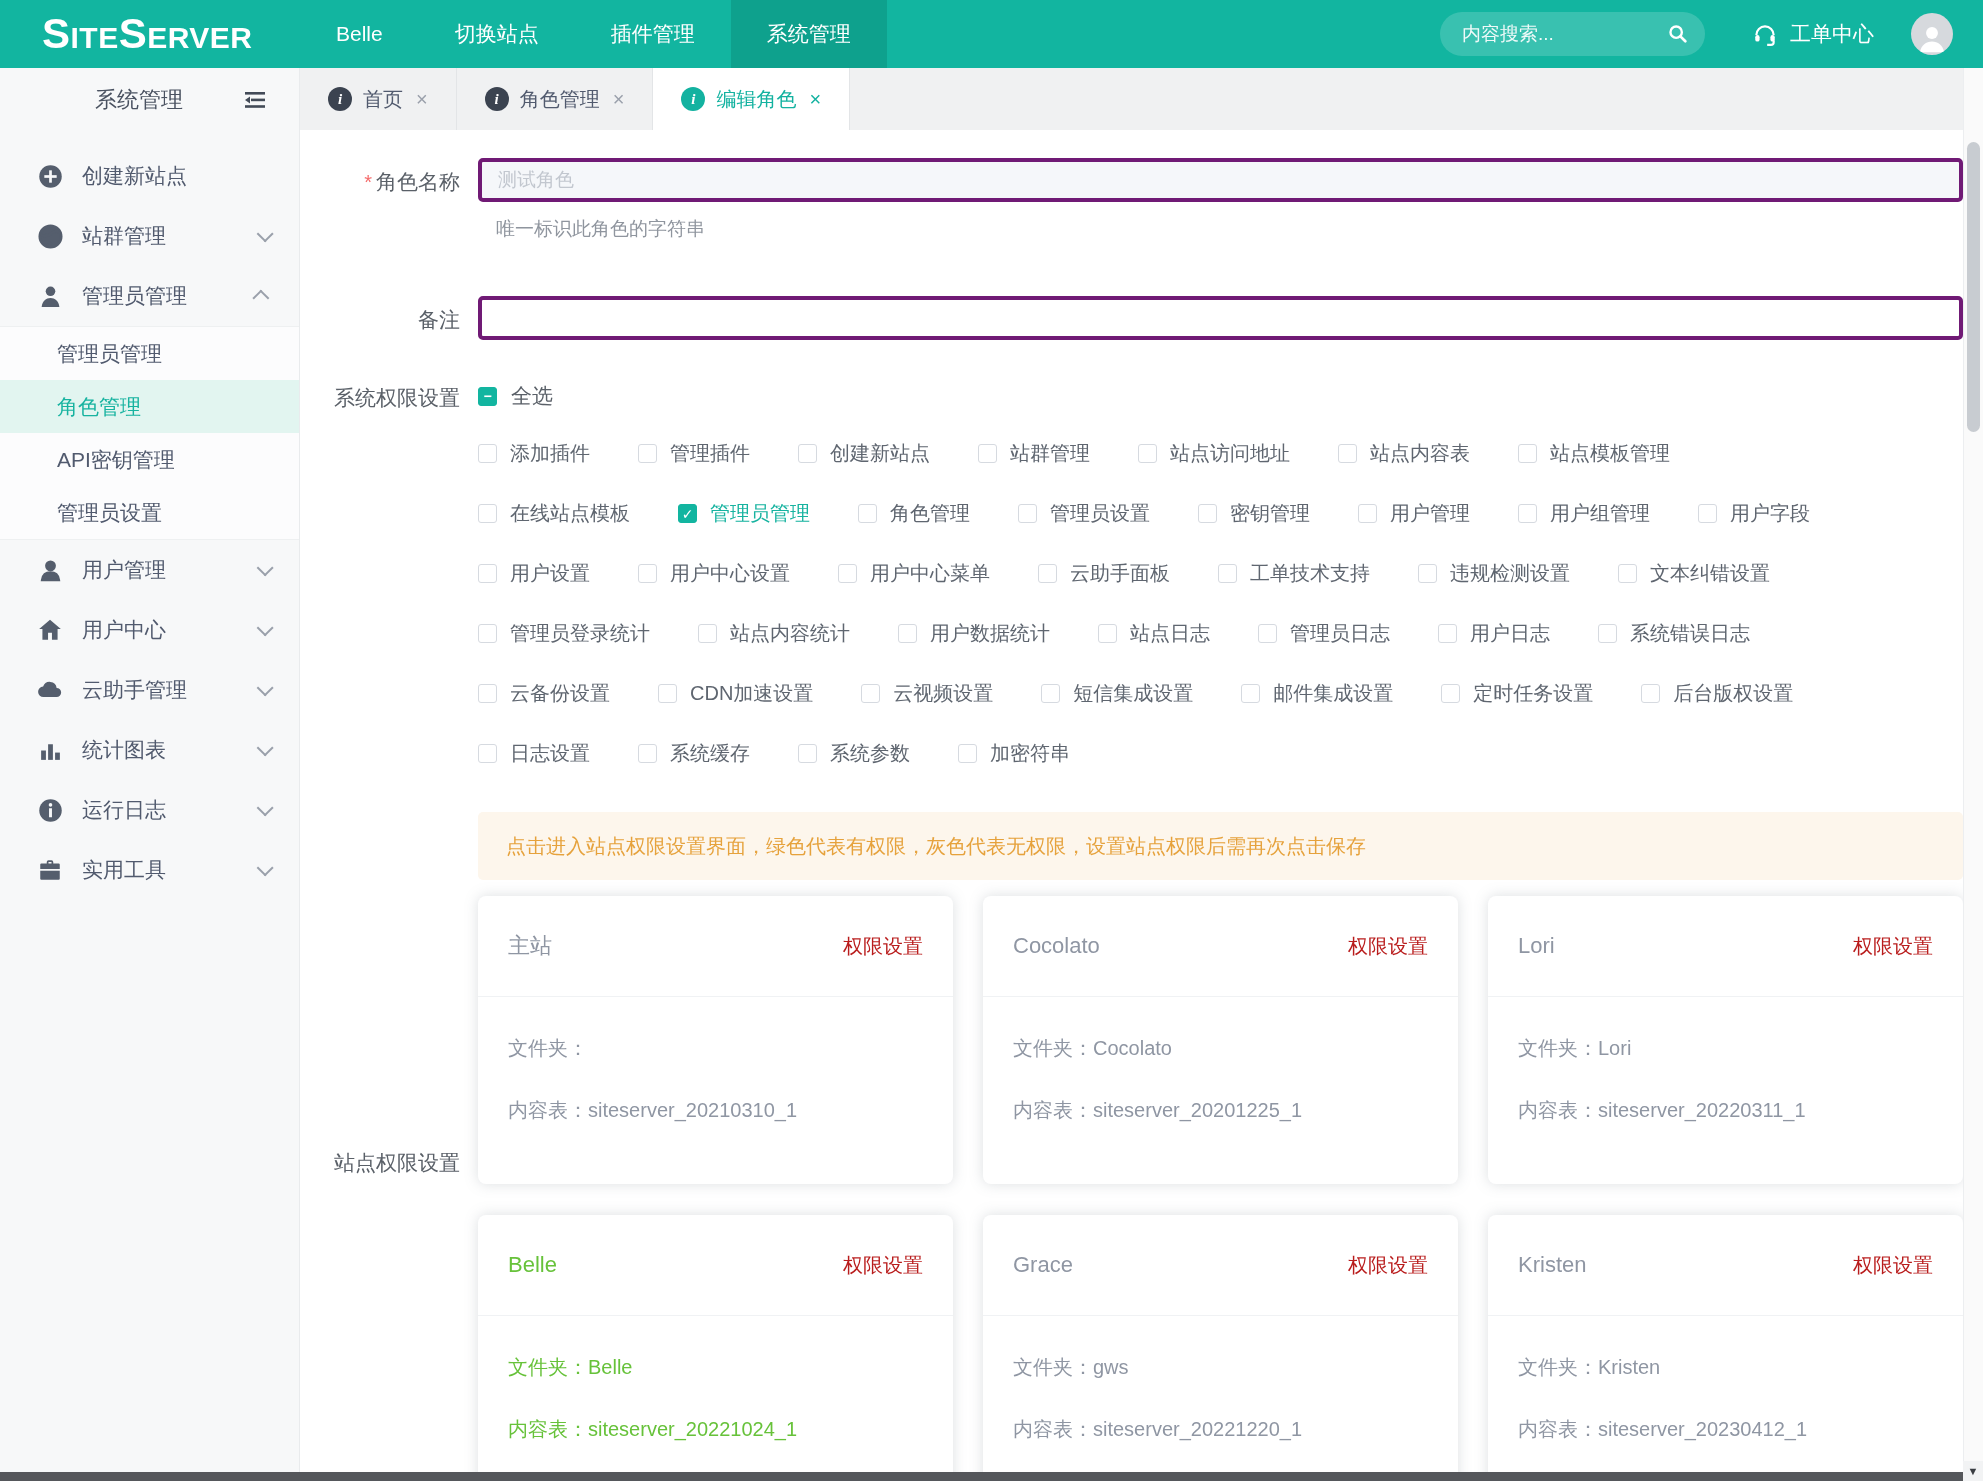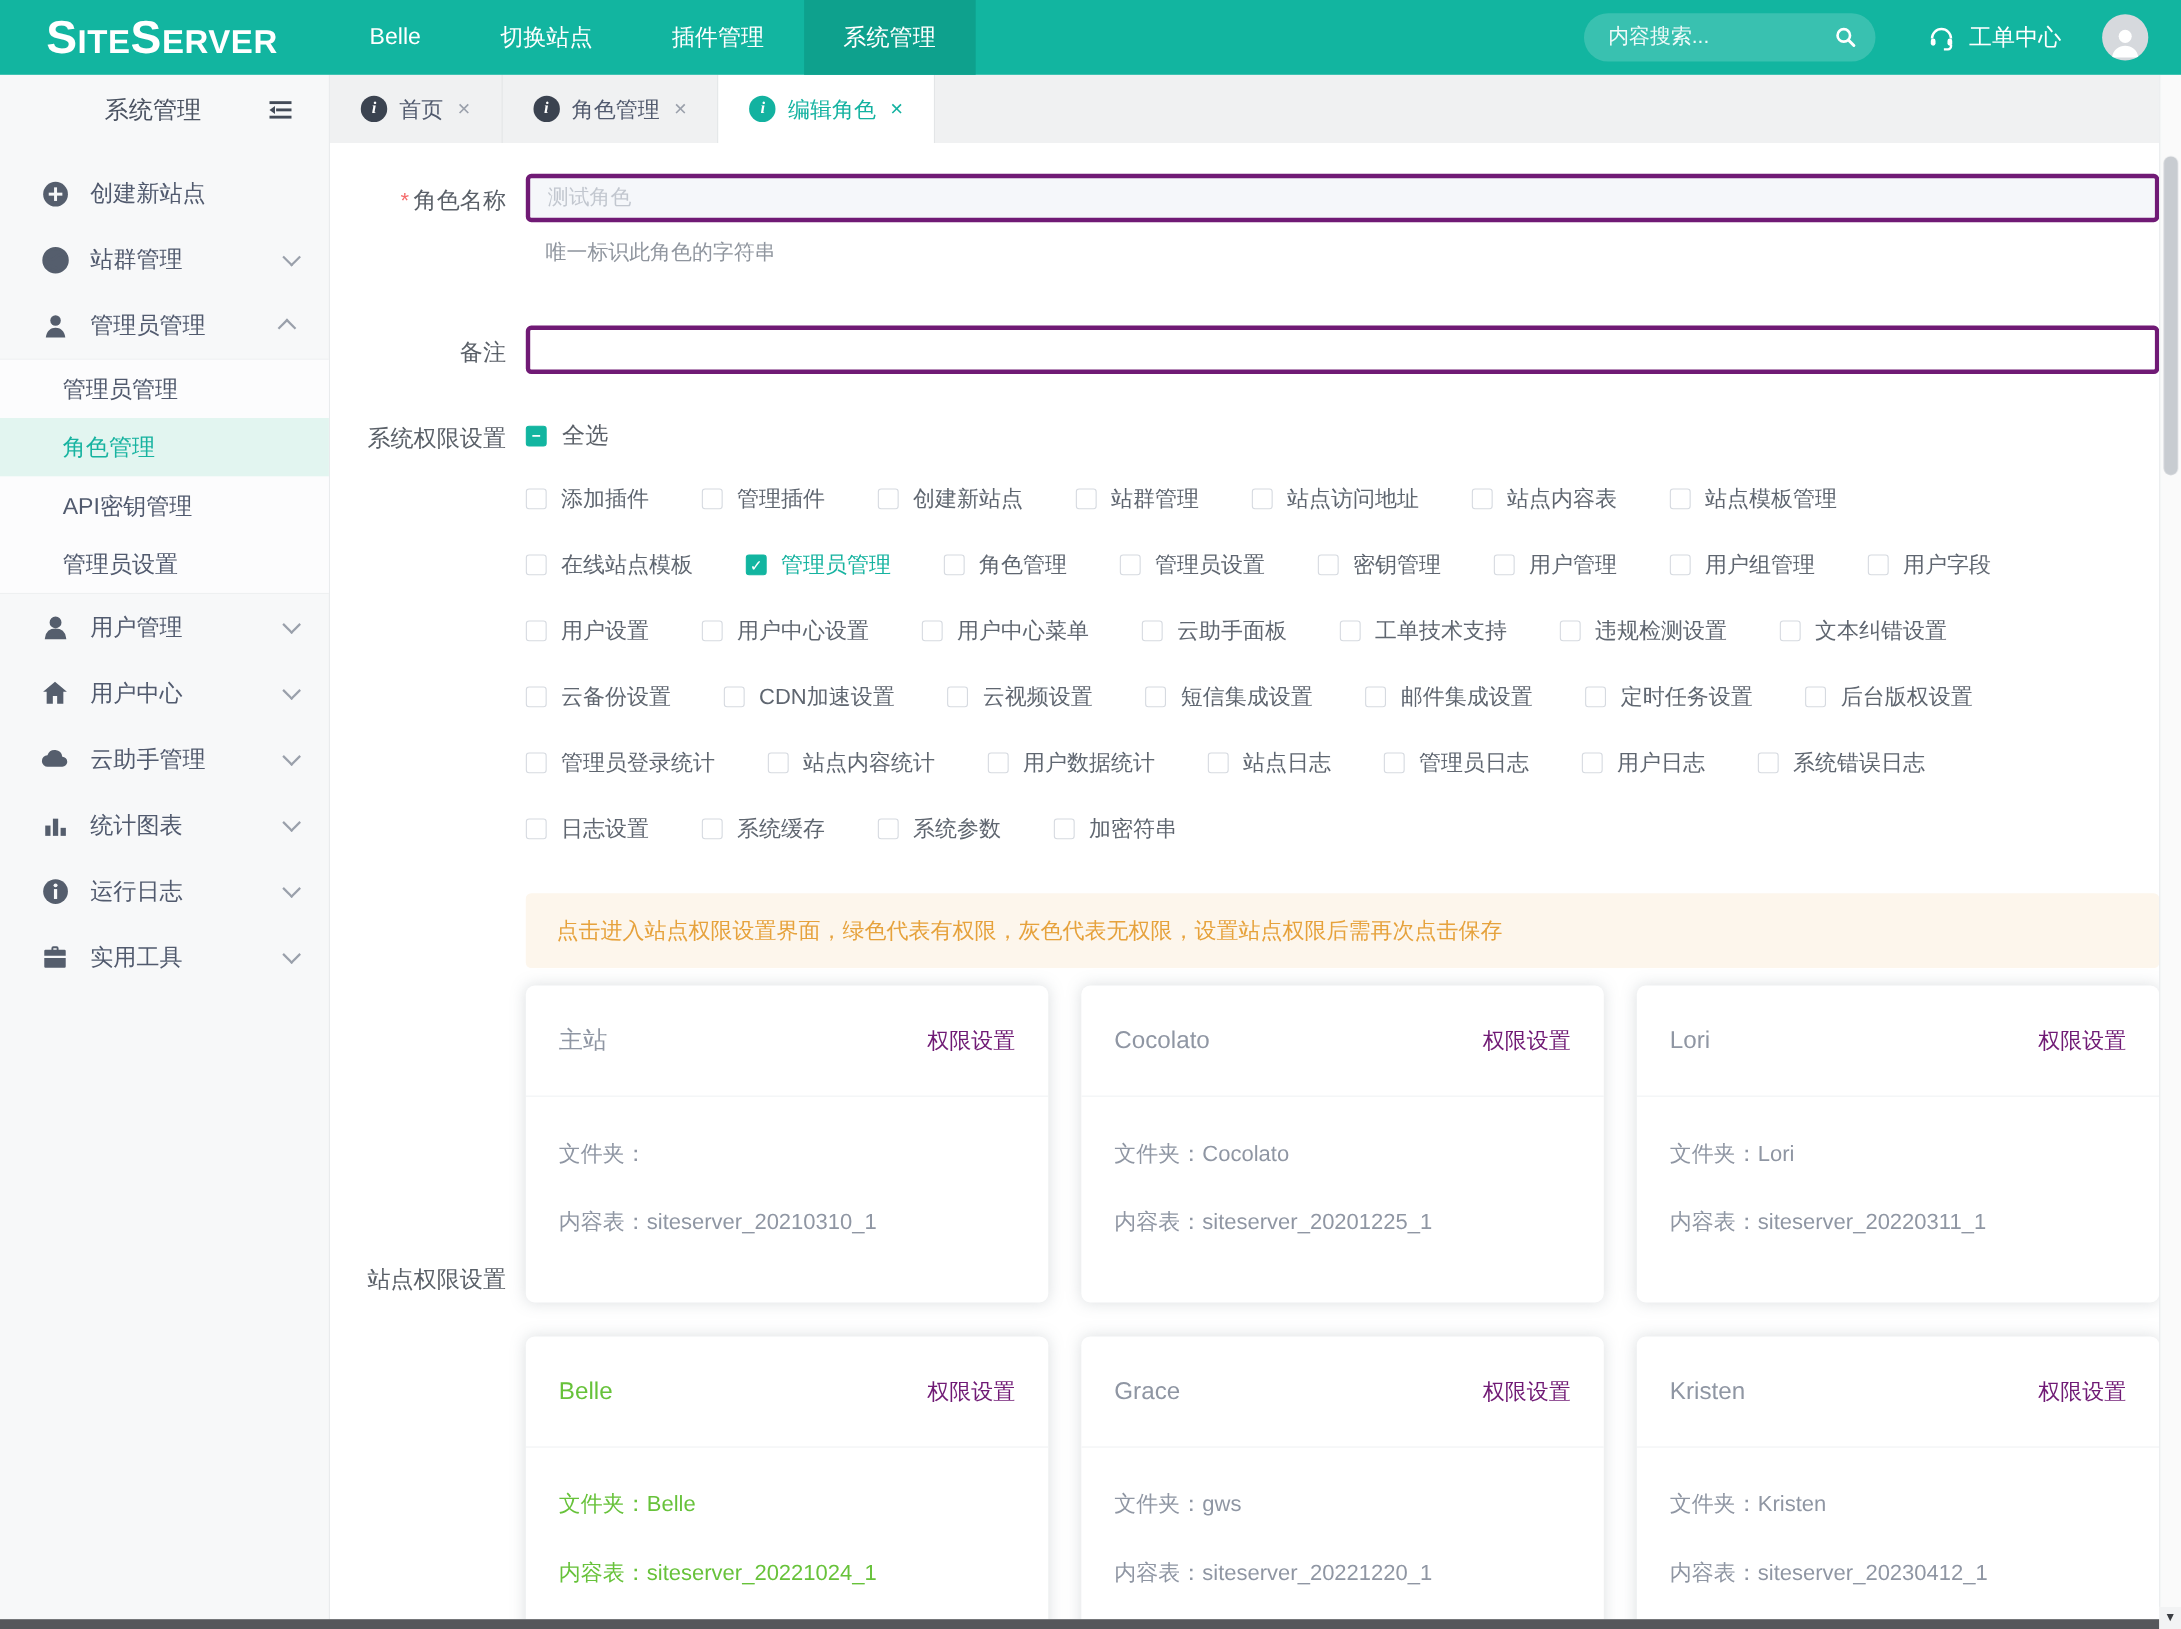--- a/index.html
+++ b/index.html
@@ -81,21 +81,21 @@
 
   .row-siteperm { margin-top:12px;align-items:center; }
   .banner { height:68px; background:#FDF6EC; border-radius:5px; display:flex; align-items:center;
     padding:0 28px; font-size:20px; color:#E6A23C; }
 
   .cards { margin-top:16px; display:grid; grid-template-columns:repeat(3,1fr); gap:31px 30px; }
   .card { background:#fff; border-radius:8px; box-shadow:0 0 14px rgba(120,130,140,.25); height:288px; overflow:hidden; }
   .card-head { height:101px; display:flex; align-items:center; justify-content:space-between;
     padding:0 30px; border-bottom:1px solid #F0F2F4; }
   .card-title { font-size:22px; color:#8F96A3; }
-  .card-link { font-size:20px; color:#701a75; cursor:pointer;margin-left:41px; }
+  .card-link { font-size:20px; color:#b91c1c; cursor:pointer;margin-left:41px; }
   .card-body { padding:38px 30px 0; }
   .card-line { font-size:20px; color:#8F96A3; }
   .card-line + .card-line { margin-top:35px; }
   .card.green .card-title, .card.green .card-line { color:#67C23A; }
 
   
   .vscroll { position:fixed; right:0; top:68px; width:20px; height:1393px; background:#FAFAFA; border-left:1px solid #ECEEF0; }
   .vthumb { position:absolute; left:3px; top:74px; width:13px; height:290px; background:#C8CCD1; border-radius:7px; }
   .scroll-arrow { position:fixed; right:0; bottom:0; width:20px; height:20px; background:#F2F3F4;
     display:flex; align-items:center; justify-content:center; font-size:11px; color:#3A3D42; }
@@ -408,75 +408,75 @@
     <span class="cb-label">违规检测设置</span>
   </label>
                 <label class="cb">
     <span class="box"></span>
     <span class="cb-label">文本纠错设置</span>
   </label>
               </div>
               <div class="perm-row">
                 <label class="cb">
     <span class="box"></span>
-    <span class="cb-label">云备份设置</span>
-  </label>
-                <label class="cb">
-    <span class="box"></span>
-    <span class="cb-label">CDN加速设置</span>
-  </label>
-                <label class="cb">
-    <span class="box"></span>
-    <span class="cb-label">云视频设置</span>
-  </label>
-                <label class="cb">
-    <span class="box"></span>
-    <span class="cb-label">短信集成设置</span>
-  </label>
-                <label class="cb">
-    <span class="box"></span>
-    <span class="cb-label">邮件集成设置</span>
-  </label>
-                <label class="cb">
-    <span class="box"></span>
-    <span class="cb-label">定时任务设置</span>
-  </label>
-                <label class="cb">
-    <span class="box"></span>
-    <span class="cb-label">后台版权设置</span>
+    <span class="cb-label">管理员登录统计</span>
+  </label>
+                <label class="cb">
+    <span class="box"></span>
+    <span class="cb-label">站点内容统计</span>
+  </label>
+                <label class="cb">
+    <span class="box"></span>
+    <span class="cb-label">用户数据统计</span>
+  </label>
+                <label class="cb">
+    <span class="box"></span>
+    <span class="cb-label">站点日志</span>
+  </label>
+                <label class="cb">
+    <span class="box"></span>
+    <span class="cb-label">管理员日志</span>
+  </label>
+                <label class="cb">
+    <span class="box"></span>
+    <span class="cb-label">用户日志</span>
+  </label>
+                <label class="cb">
+    <span class="box"></span>
+    <span class="cb-label">系统错误日志</span>
   </label>
               </div>
               <div class="perm-row">
                 <label class="cb">
     <span class="box"></span>
-    <span class="cb-label">管理员登录统计</span>
-  </label>
-                <label class="cb">
-    <span class="box"></span>
-    <span class="cb-label">站点内容统计</span>
-  </label>
-                <label class="cb">
-    <span class="box"></span>
-    <span class="cb-label">用户数据统计</span>
-  </label>
-                <label class="cb">
-    <span class="box"></span>
-    <span class="cb-label">站点日志</span>
-  </label>
-                <label class="cb">
-    <span class="box"></span>
-    <span class="cb-label">管理员日志</span>
-  </label>
-                <label class="cb">
-    <span class="box"></span>
-    <span class="cb-label">用户日志</span>
-  </label>
-                <label class="cb">
-    <span class="box"></span>
-    <span class="cb-label">系统错误日志</span>
+    <span class="cb-label">云备份设置</span>
+  </label>
+                <label class="cb">
+    <span class="box"></span>
+    <span class="cb-label">CDN加速设置</span>
+  </label>
+                <label class="cb">
+    <span class="box"></span>
+    <span class="cb-label">云视频设置</span>
+  </label>
+                <label class="cb">
+    <span class="box"></span>
+    <span class="cb-label">短信集成设置</span>
+  </label>
+                <label class="cb">
+    <span class="box"></span>
+    <span class="cb-label">邮件集成设置</span>
+  </label>
+                <label class="cb">
+    <span class="box"></span>
+    <span class="cb-label">定时任务设置</span>
+  </label>
+                <label class="cb">
+    <span class="box"></span>
+    <span class="cb-label">后台版权设置</span>
   </label>
               </div>
               <div class="perm-row">
                 <label class="cb">
     <span class="box"></span>
     <span class="cb-label">日志设置</span>
   </label>
                 <label class="cb">
     <span class="box"></span>
     <span class="cb-label">系统缓存</span>

